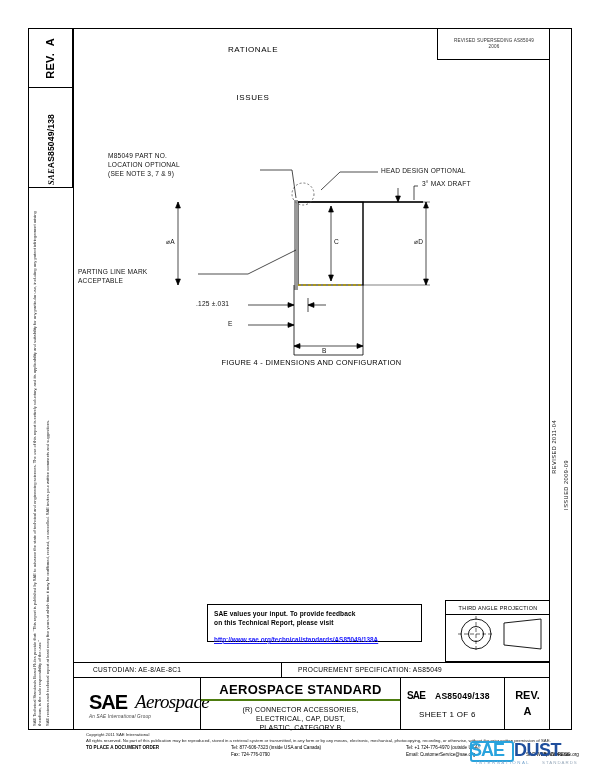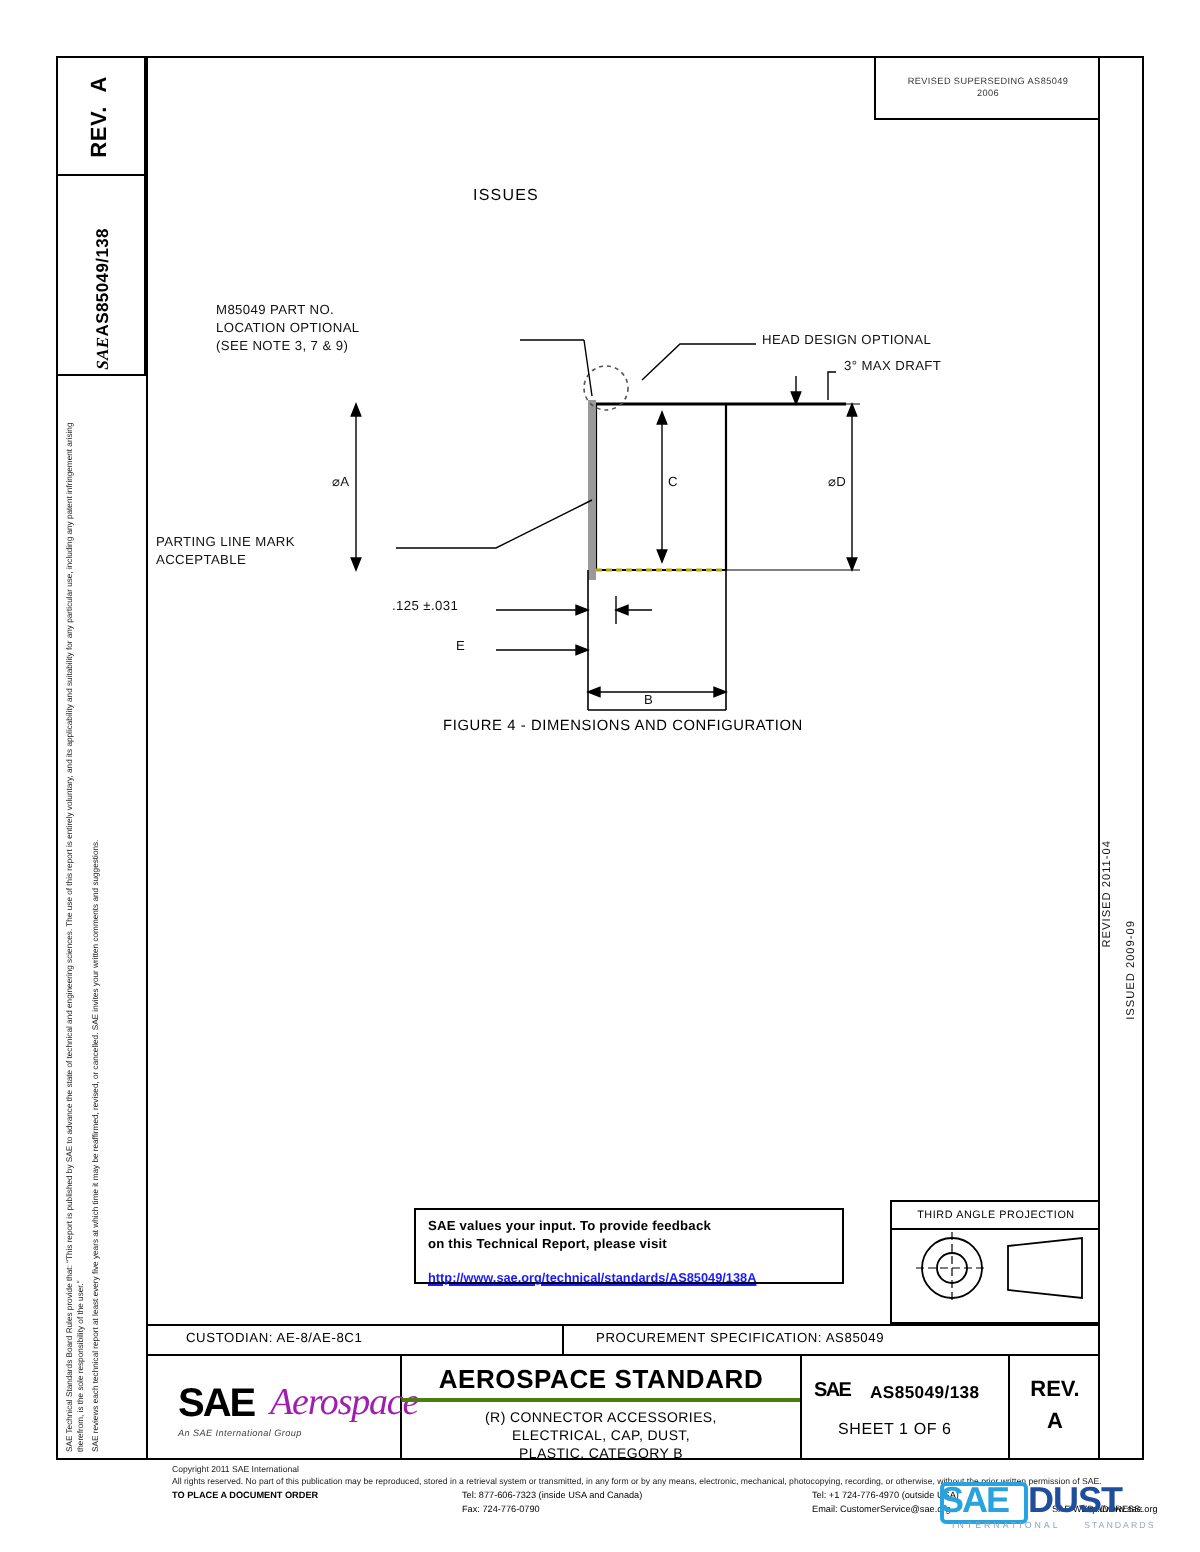--- a/index.html
+++ b/index.html
@@ -69,21 +69,21 @@
   
   #cust-row{left:73px;top:662px;width:477px;height:16px;border-top:1px solid #000;border-bottom:1px solid #000;}
   #cust-row .sep{position:absolute;left:208px;top:0;width:1px;height:15px;background:#000;}
   #cust-row .c1{position:absolute;left:20px;top:3px;font-size:6.6px;letter-spacing:.3px;}
   #cust-row .c2{position:absolute;left:225px;top:3px;font-size:6.6px;letter-spacing:.3px;}
 
   
   #titleblock{left:73px;top:678px;width:477px;height:52px;}
   #tb-logo{left:0;top:0;width:128px;height:52px;border-right:1px solid #000;}
   #tb-logo .sae{position:absolute;left:16px;top:13px;font-size:20px;font-weight:bold;letter-spacing:-1px;font-family:"Liberation Sans",sans-serif;}
-  #tb-logo .aero{position:absolute;left:62px;top:13px;font-size:19px;font-family:"Liberation Serif","DejaVu Serif",serif;font-style:italic;letter-spacing:-.6px;color:#a21caf;}
+  #tb-logo .aero{position:absolute;left:62px;top:13px;font-size:19px;font-family:"Liberation Serif","DejaVu Serif",serif;font-style:italic;letter-spacing:-.6px;color:#000000;}
   #tb-logo .sub{position:absolute;left:16px;top:36px;font-size:4.6px;font-style:italic;color:#444;letter-spacing:.2px;}
   #tb-mid{left:128px;top:0;width:200px;height:52px;border-right:1px solid #000;}
   #tb-mid .h{text-align:center;font-size:13px;font-weight:bold;letter-spacing:.3px;padding-top:4px;padding-bottom:2px;border-bottom:2px solid #4d7c0f;}
   #tb-mid .d{text-align:center;font-size:7px;line-height:9.2px;padding-top:4px;letter-spacing:.2px;}
   #tb-num{left:328px;top:0;width:104px;height:52px;border-right:1px solid #000;}
   #tb-num .r1{position:absolute;left:6px;top:12px;font-size:10px;font-weight:bold;letter-spacing:-.8px;}
   #tb-num .r1b{position:absolute;left:34px;top:13px;font-size:8.6px;font-weight:bold;letter-spacing:.2px;}
   #tb-num .r2{position:absolute;left:6px;top:32px;font-size:8px;letter-spacing:.3px;margin-left:12px;}
   #tb-rev{left:432px;top:0;width:45px;height:52px;text-align:center;}
   #tb-rev .a{font-size:11px;font-weight:bold;padding-top:11px;}
@@ -123,20 +123,21 @@
     <div class="inner">
       <div class="t"><span class="logo">SAE</span><span>AS85049/138</span></div>
     </div>
   </div>
 
   <div class="bx" id="issue-box">
     <div>REVISED SUPERSEDING AS85049</div>
     <div>2006</div>
   </div>
 
+  <div class="bx ctr" id="rationale-title">RATIONALE</div>
 
   <div class="bx ctr" id="notice-title">ISSUES</div>
 
   <div class="bx" id="drawing">
     <svg width="468" height="225" viewBox="0 0 468 225">
       <g stroke="#000" fill="none" stroke-width="0.8">
 
         <path d="M220 52 L220 135 L285 135 L285 52 Z" stroke-width="1.1"></path>
 
         <rect x="216" y="50" width="4" height="90" fill="#999" stroke="none"></rect>

